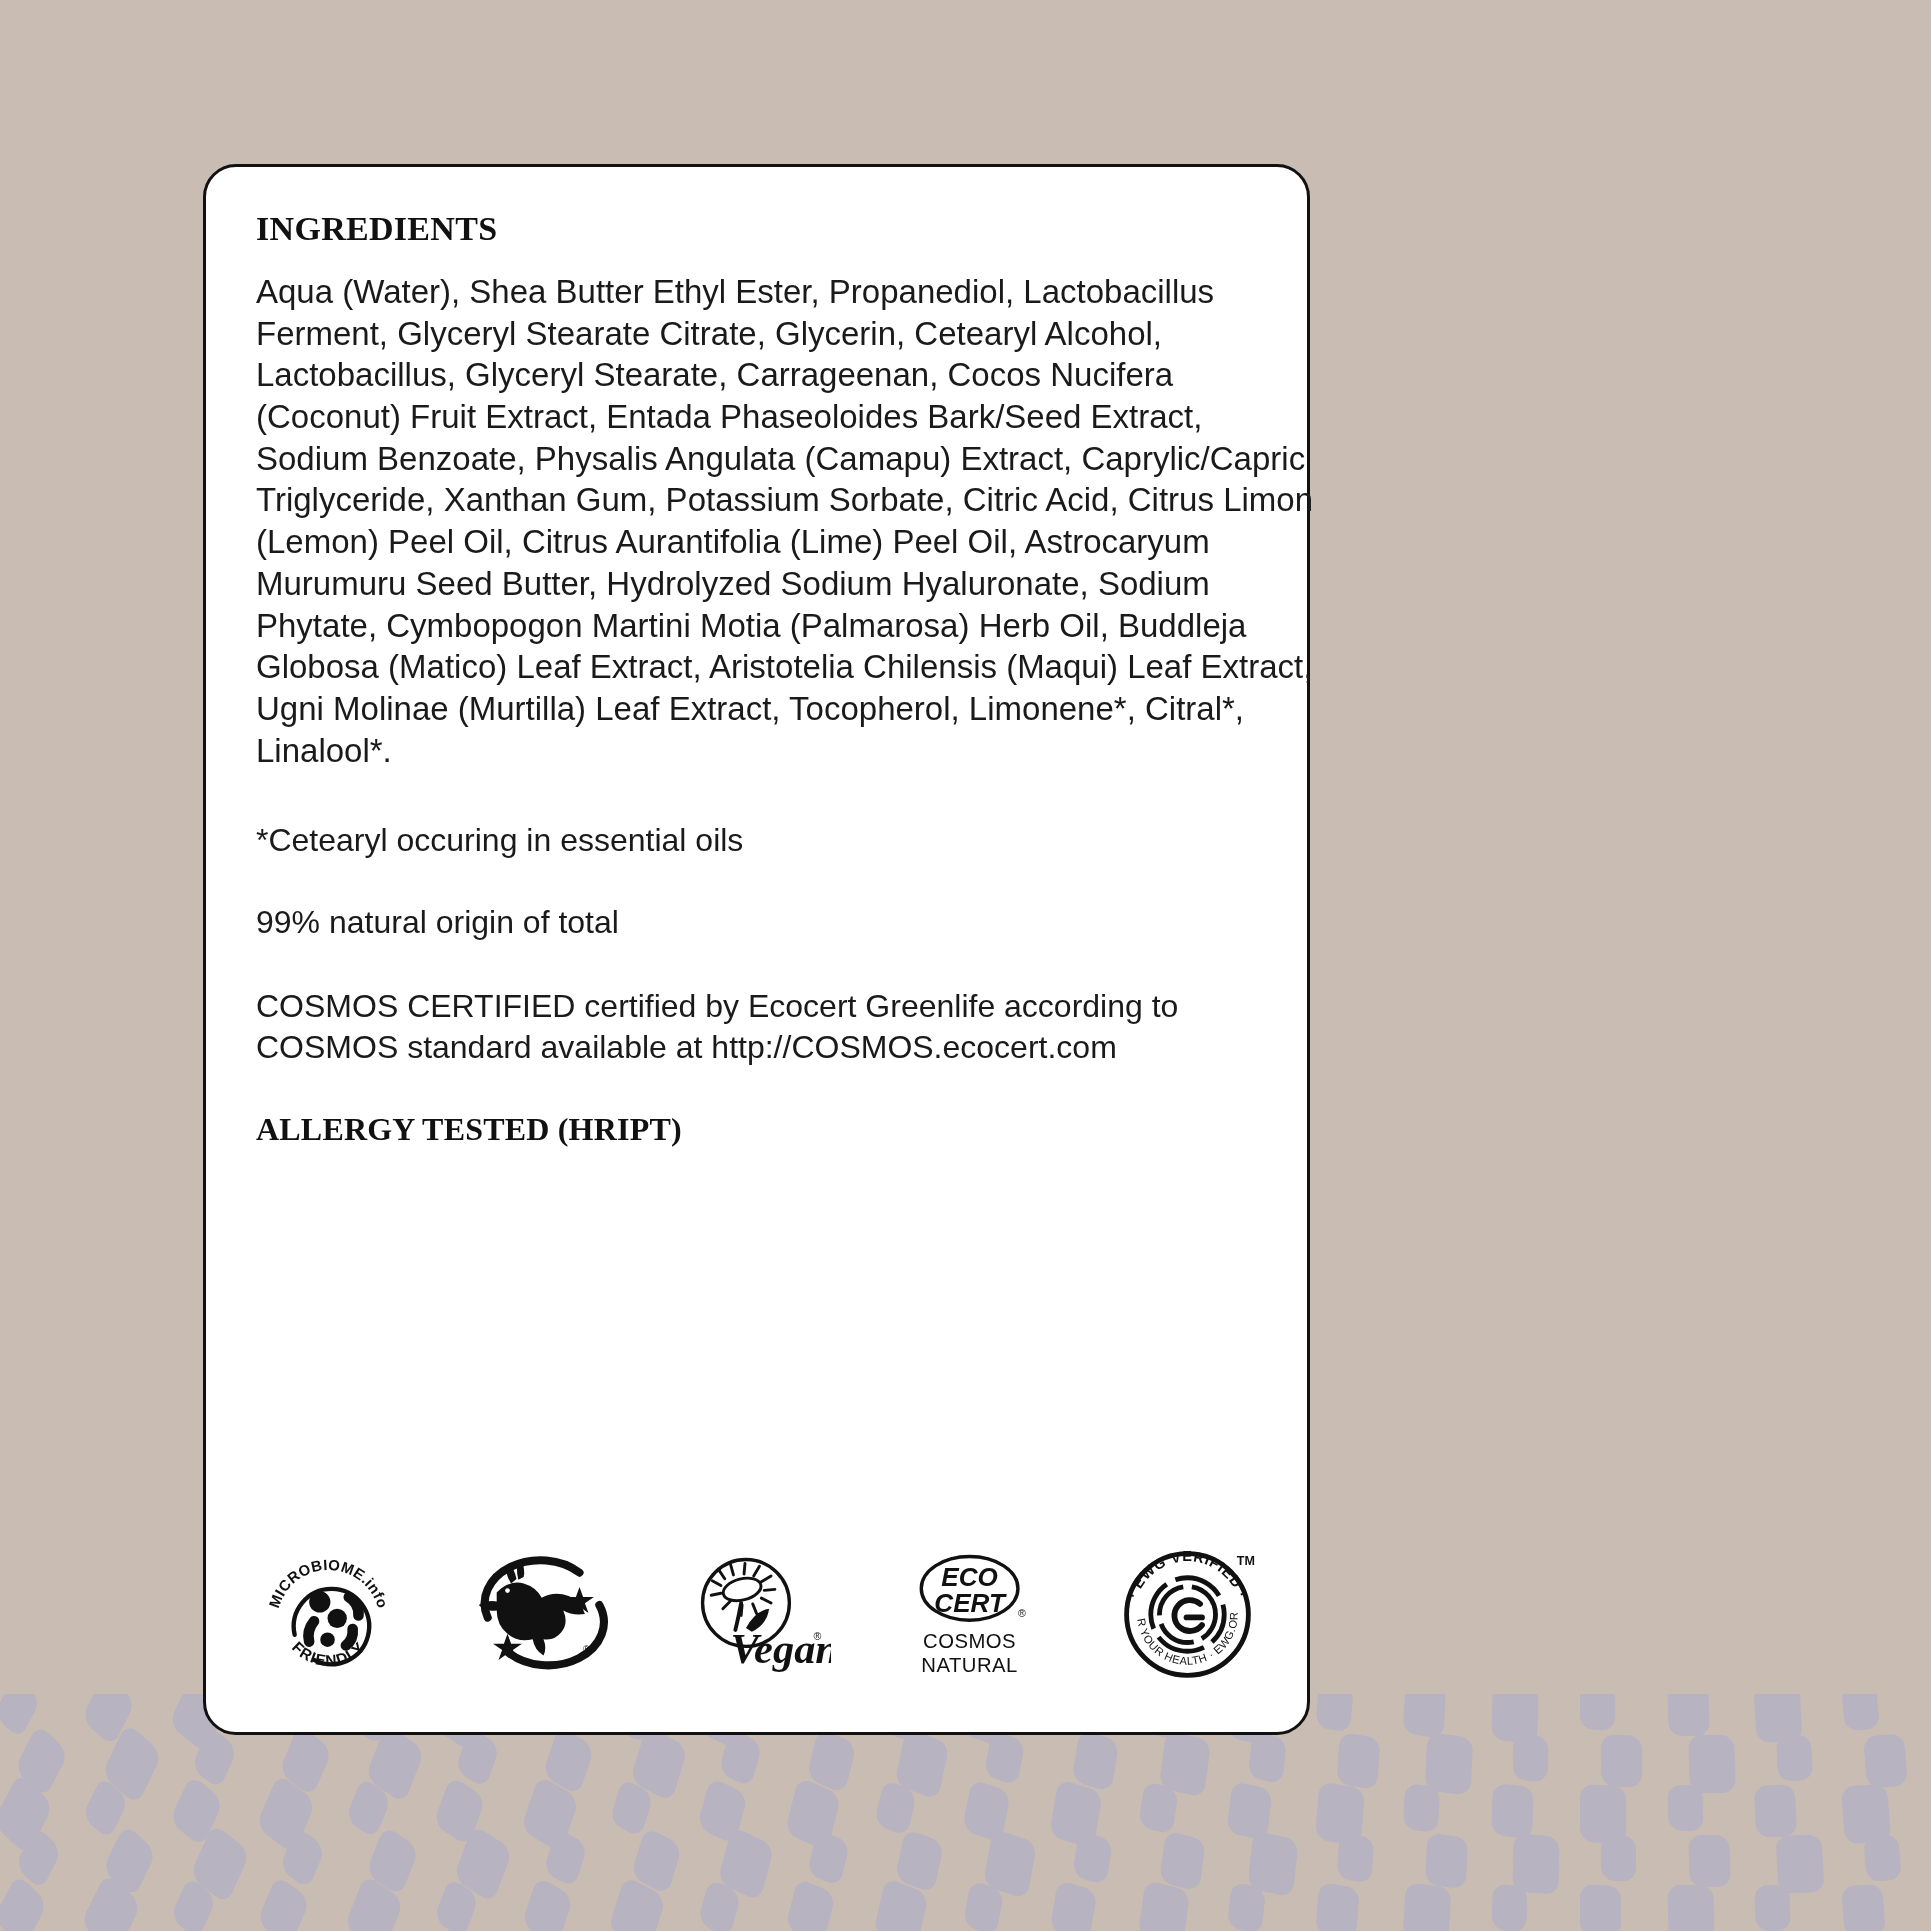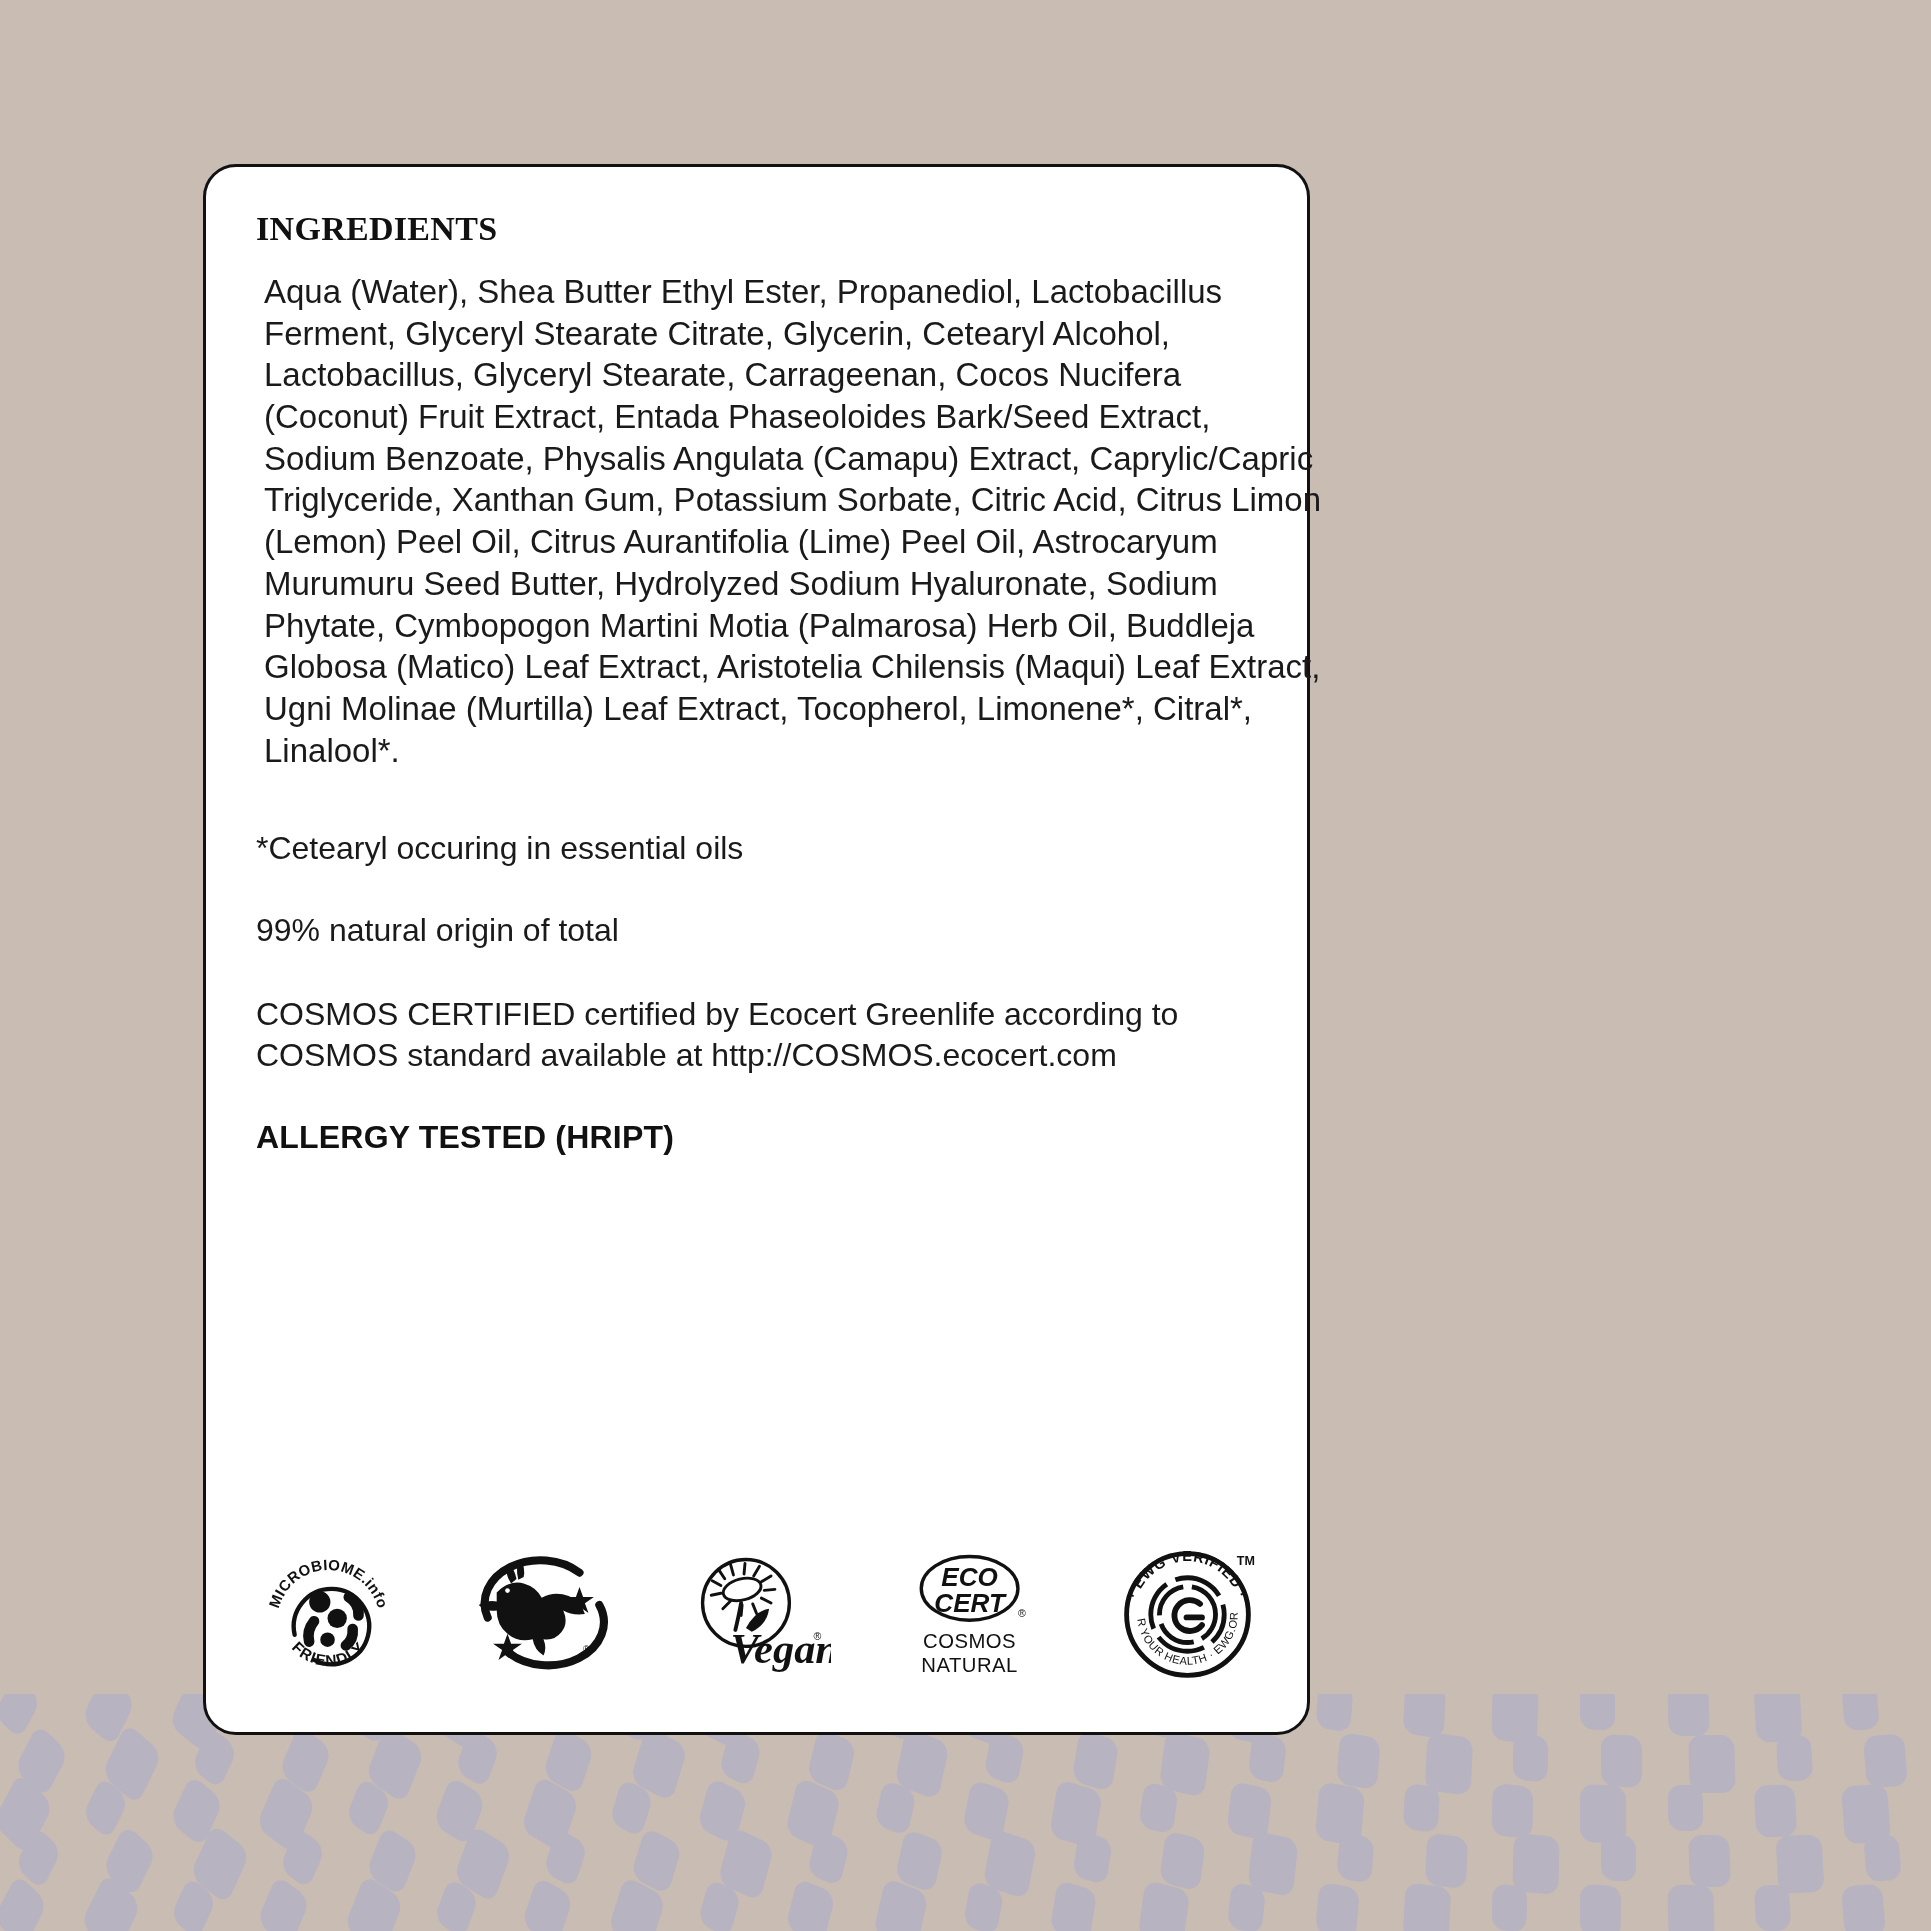--- a/index.html
+++ b/index.html
@@ -59,21 +59,21 @@
     color: #111111;
     margin: 0 0 21px 0;
     line-height: 1.2;
     font-family: Liberation Serif, serif;
   }
 
   .ingredients-body {
     font-size: 33px;
     line-height: 1.265;
     color: #1a1a1a;
-    margin: 8px;
+    margin: 0;
     width: 1062px;
   }
 
   .para {
     font-size: 32px;
     line-height: 1.30;
     color: #1a1a1a;
     margin: 0;
   }
 
@@ -82,20 +82,21 @@
   .gap-c { height: 42px; }
   .gap-d { height: 42px; }
   .gap-e { height: 39px; }
 
   .bold-line {
     font-size: 32px;
     font-weight: bold;
     letter-spacing: 0.2px;
     color: #111111;
     margin: 0;
+    font-family: Liberation Serif, serif;
   }
 
   
   #badges {
     position: absolute;
     left: 50px;
     bottom: 41px;
     width: 1004px;
     height: 154px;
     display: flex;

